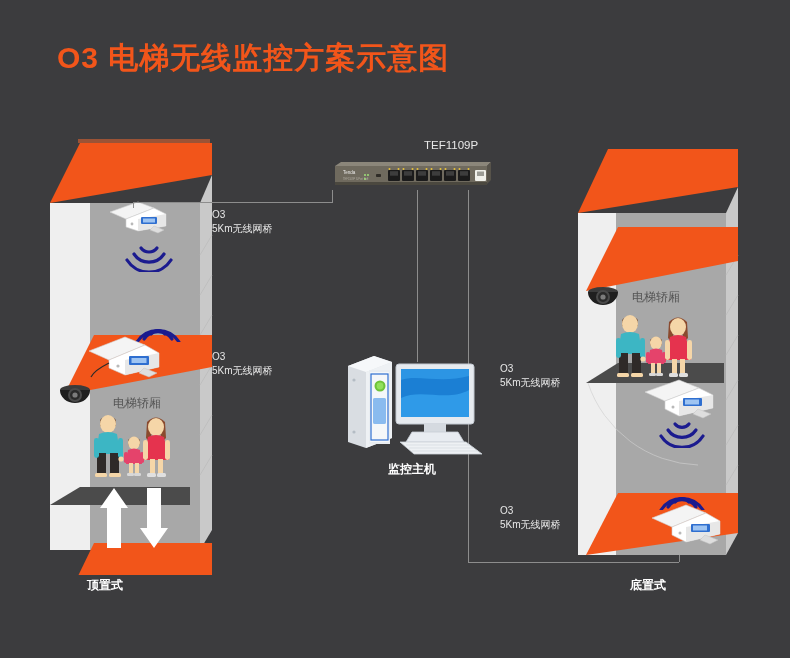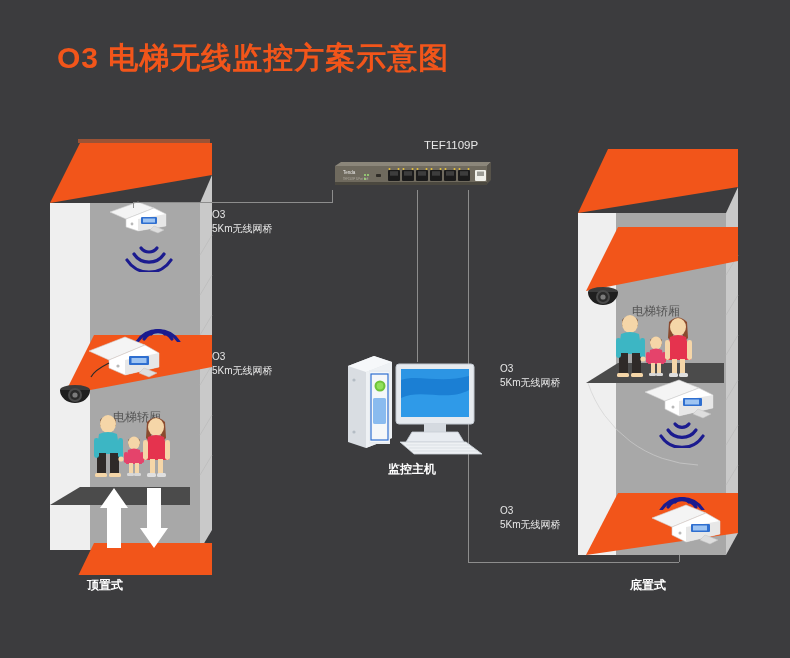--- a/index.html
+++ b/index.html
@@ -13,21 +13,21 @@
 
   
   .title{
     position:absolute;left:57px;top:38px;
     font-size:30px;font-weight:bold;color:#f2551a;
     letter-spacing:1px;white-space:nowrap;
   }
 
   
   .lbl{position:absolute;color:#e8e8e8;font-size:10px;line-height:14px;white-space:pre;}
-  .lbl.gray{color:#555;margin-top:14px;}
+  .lbl.gray{color:#555;}
   .lbl.big{font-size:12px;font-weight:bold;color:#ffffff;}
 
   
   .cable{position:absolute;background:#8d8d8d;}
   .cable.h{height:1px;}
   .cable.v{width:1px;}
 
   
   .wifi{position:absolute;}
   .wifi svg{display:block;}

